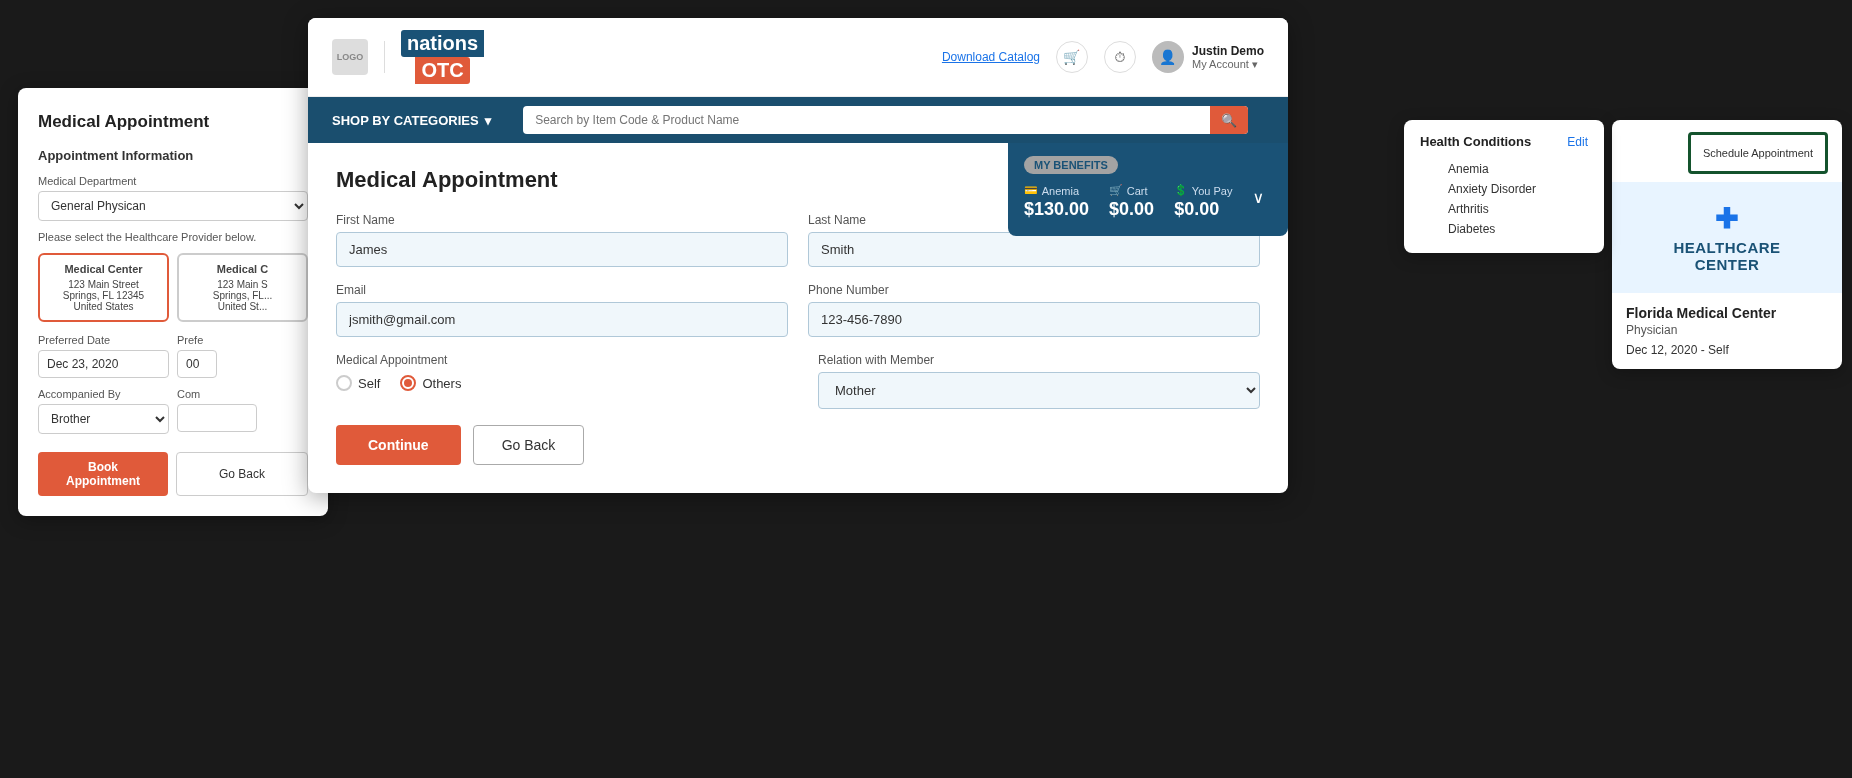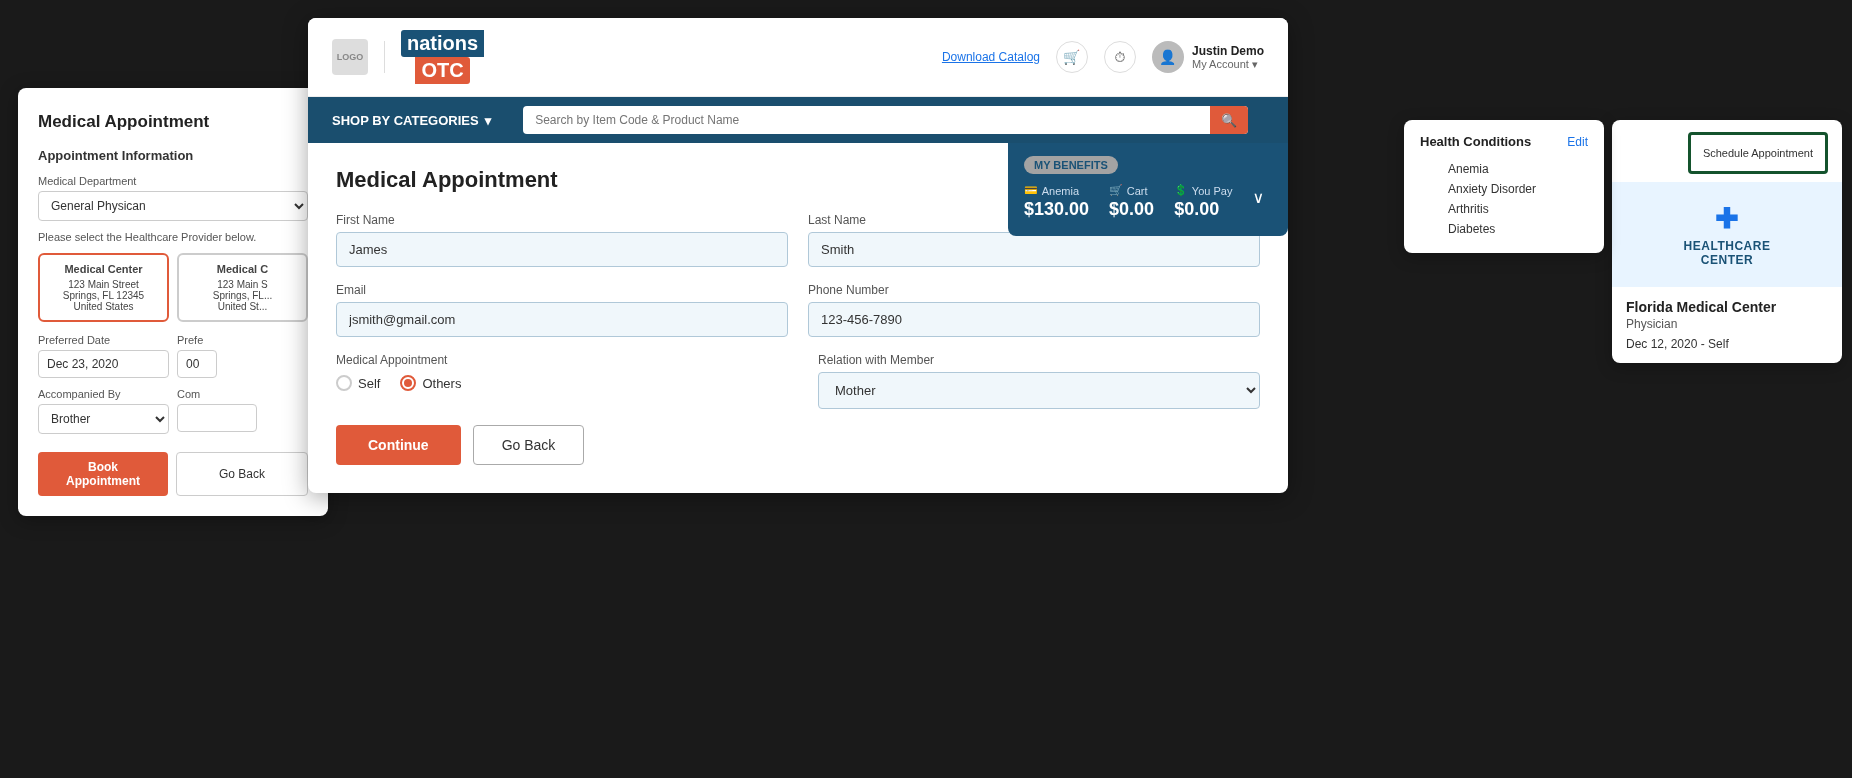--- a/index.html
+++ b/index.html
@@ -526,21 +526,21 @@
       justify-content: center;
       min-height: 90px;
     }
     .hc-cross {
       font-size: 28px;
       color: #1a73e8;
       font-weight: 900;
       margin-bottom: 4px;
     }
     .hc-text {
-      font-size: 12px;
+      font-size: 15px;
       font-weight: 700;
       color: #1a5276;
       text-align: center;
       text-transform: uppercase;
       letter-spacing: 0.5px;
     }
     .right-card-info {
       padding: 12px 14px;
     }
     .right-card-name {

